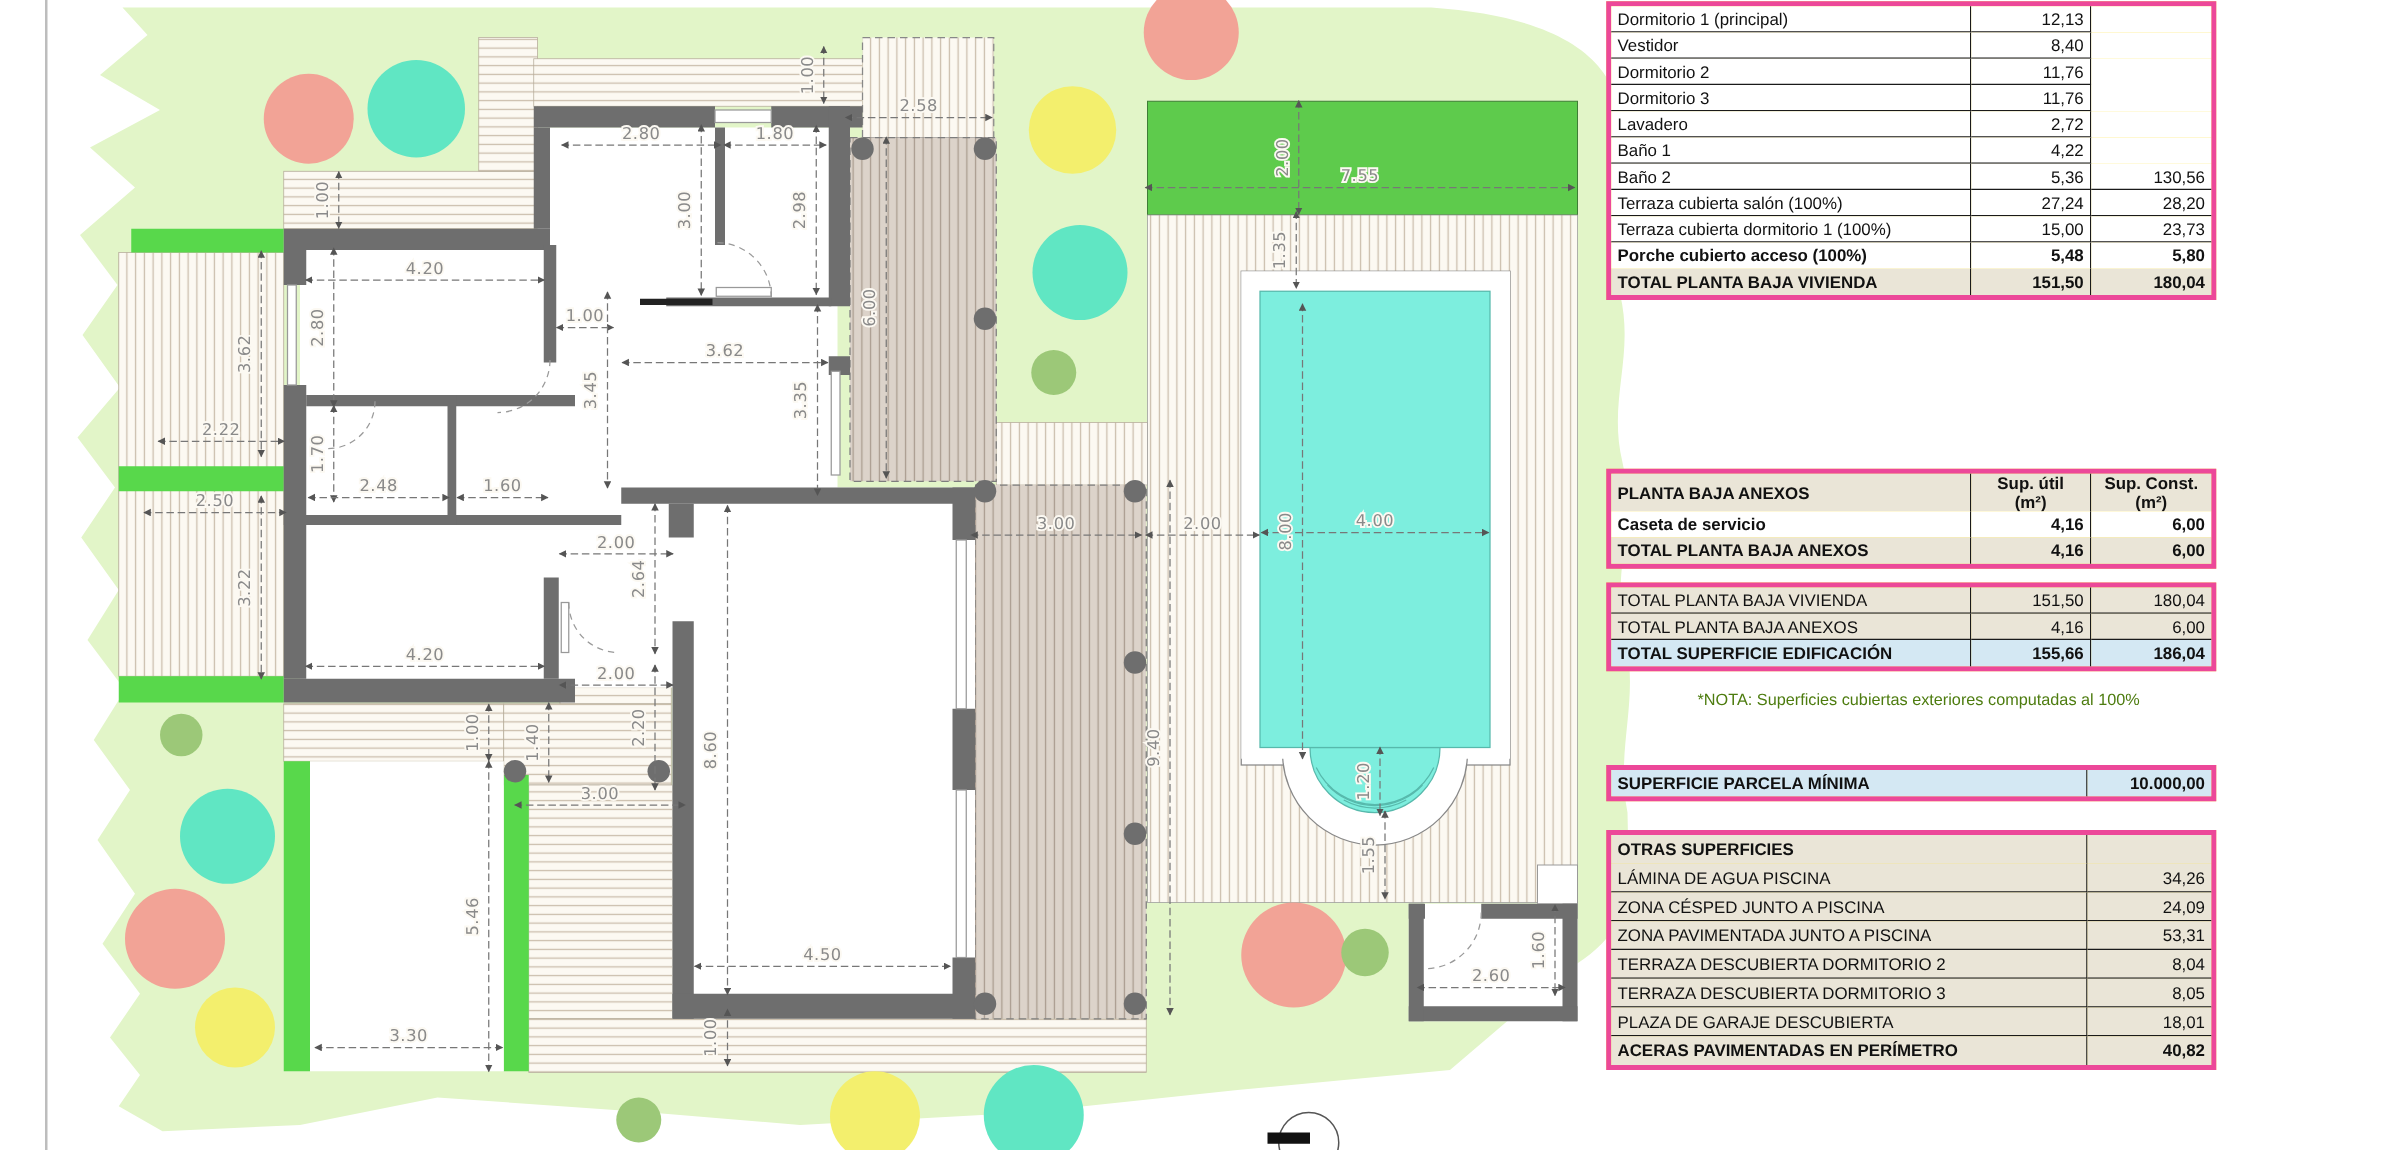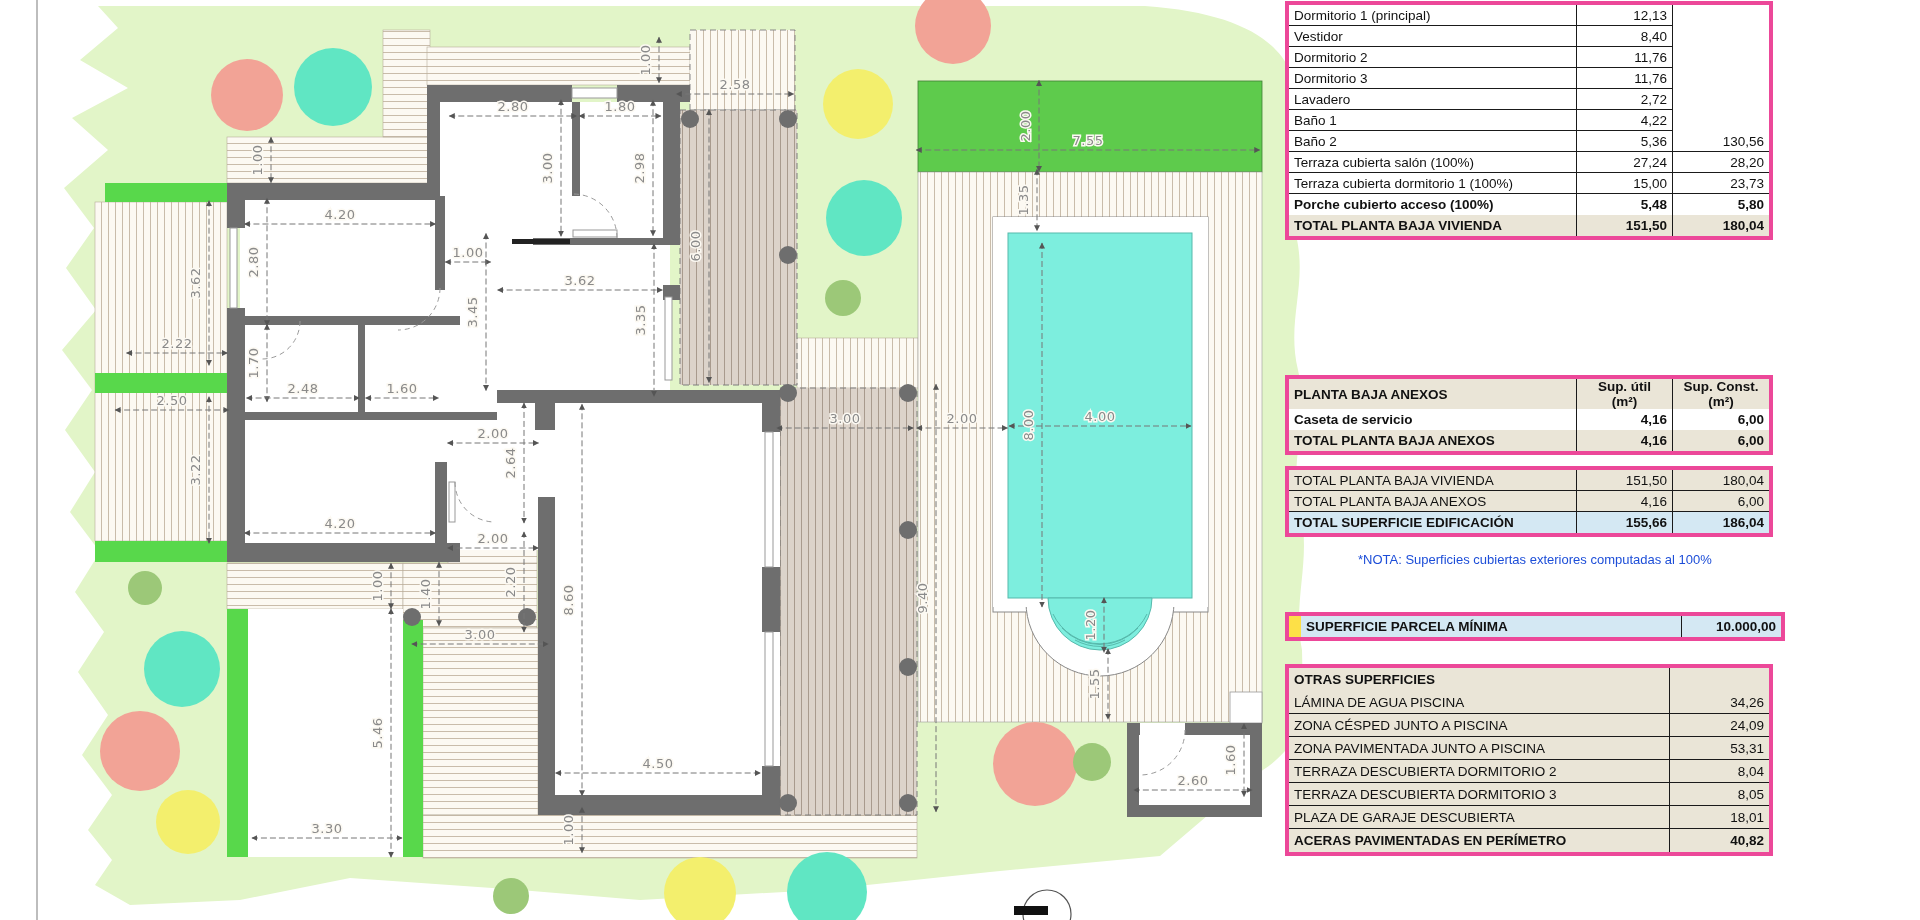--- a/index.html
+++ b/index.html
@@ -14,21 +14,21 @@
       box-sizing:border-box;overflow:hidden;white-space:nowrap;vertical-align:middle;background:#fff;}
   .rt td:last-child{border-right:none;}
   .rt tr:last-child td{border-bottom:none;font-weight:bold;}
   .num{text-align:right;}
   .b{font-weight:bold;}
   .bg-b{background:#eae5d7 !important;}
   .bg-u{background:#d4e8f3 !important;}
   .mg{border-bottom-color:transparent !important;}
   .hdr{height:45px;line-height:1.15;text-align:center;font-weight:bold;}
   .hdr-l{height:45px;font-weight:bold;}
-  .note{position:absolute;left:1358px;top:552px;font:13px "Liberation Sans",sans-serif;color:#1d4ed8;}
+  .note{position:absolute;left:1358px;top:552px;font:13px "Liberation Sans",sans-serif;color:#4d7c0f;}
   .dimtxt{font:13px "DejaVu Sans",sans-serif;fill:#8a8a8a;text-anchor:middle;
       paint-order:stroke;stroke:#fcf9f2;stroke-width:3px;letter-spacing:.5px;}
 </style>
 </head>
 <body>
 
 <div id="stage">
 
   <svg id="plan-svg" width="1357" height="920" viewBox="0 0 1357 920">
     <defs>
@@ -425,21 +425,21 @@
         <tr>
           <td class="b bg-u">TOTAL SUPERFICIE EDIFICACIÓN</td>
           <td class="b num bg-u">155,66</td>
           <td class="b num bg-u">186,04</td>
         </tr>
       </tbody>
   </table>
 
   <div class="note">*NOTA: Superficies cubiertas exteriores computadas al 100%</div>
 
-  <table class="rt" style="top:612px;width:480px;padding-left:12px;">
+  <table class="rt" style="top:612px;width:480px;">
     <colgroup>
         <col style="width:381px">
         <col style="width:99px">
       </colgroup>
     <tbody>
       <tr>
         <td class="b bg-u">SUPERFICIE PARCELA MÍNIMA</td>
         <td class="b bg-u num">10.000,00</td>
       </tr>
     </tbody>

